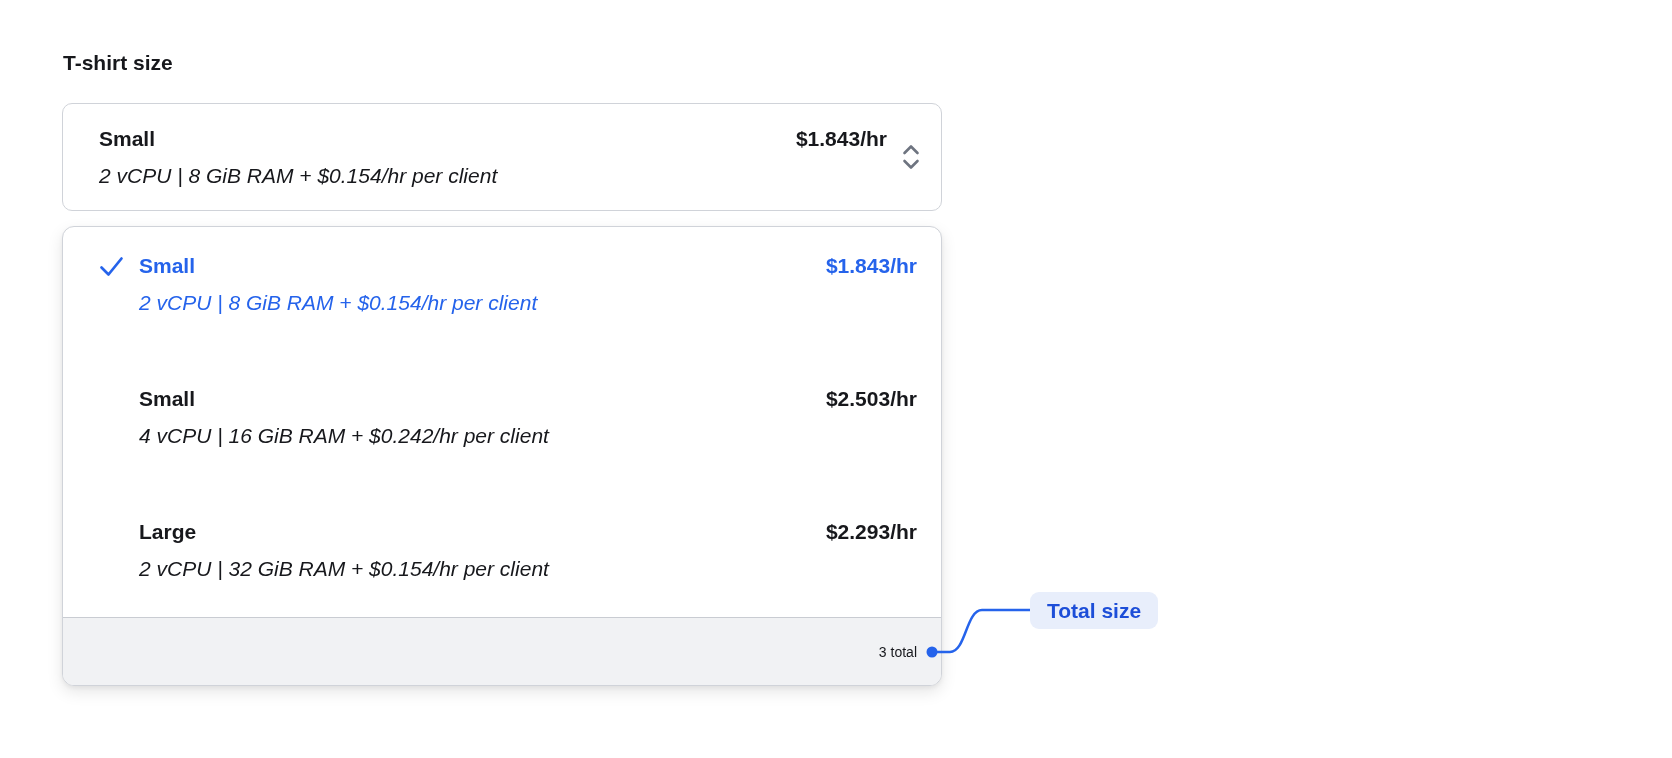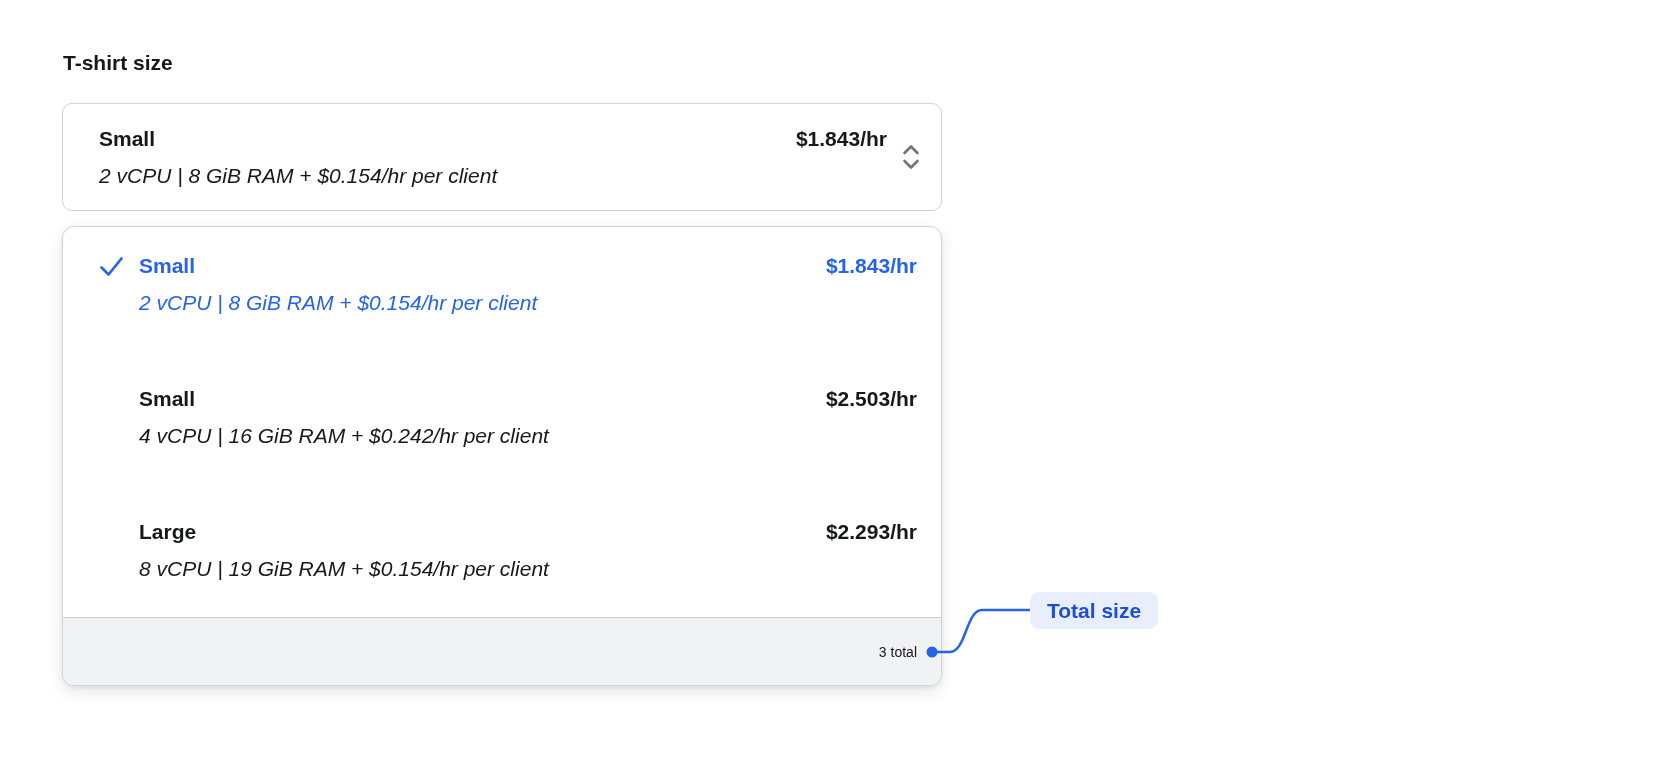--- a/index.html
+++ b/index.html
@@ -173,21 +173,21 @@
     <span class="check-gutter">
       <svg width="27" height="27" viewBox="0 0 27 27" fill="none">
         <path d="M3.5 14.5 L10.5 21.5 L23.5 5.5" stroke="#2563eb" stroke-width="2.7" stroke-linecap="round" stroke-linejoin="round"></path>
       </svg>
     </span>
     <div class="option-main">
       <div class="line1">
         <span class="opt-title">Large</span>
         <span class="opt-price">$2.293/hr</span>
       </div>
-      <div class="opt-desc">8 vCPU | 19 GiB RAM + $0.154/hr per client</div>
+      <div class="opt-desc">2 vCPU | 32 GiB RAM + $0.154/hr per client</div>
     </div>
   </div>
 </div>
     <div class="dropdown-footer">
       <span class="total-label">3 total</span>
 
       <div class="annotation">
         <svg width="110" height="64" viewBox="0 0 110 64">
           <circle cx="6" cy="54" r="5.5" fill="#2563eb"></circle>
           <path d="M10 54 H24 C40 54 40 12 56 12 H104" stroke="#2563eb" stroke-width="2.5" fill="none" stroke-linecap="round"></path>

